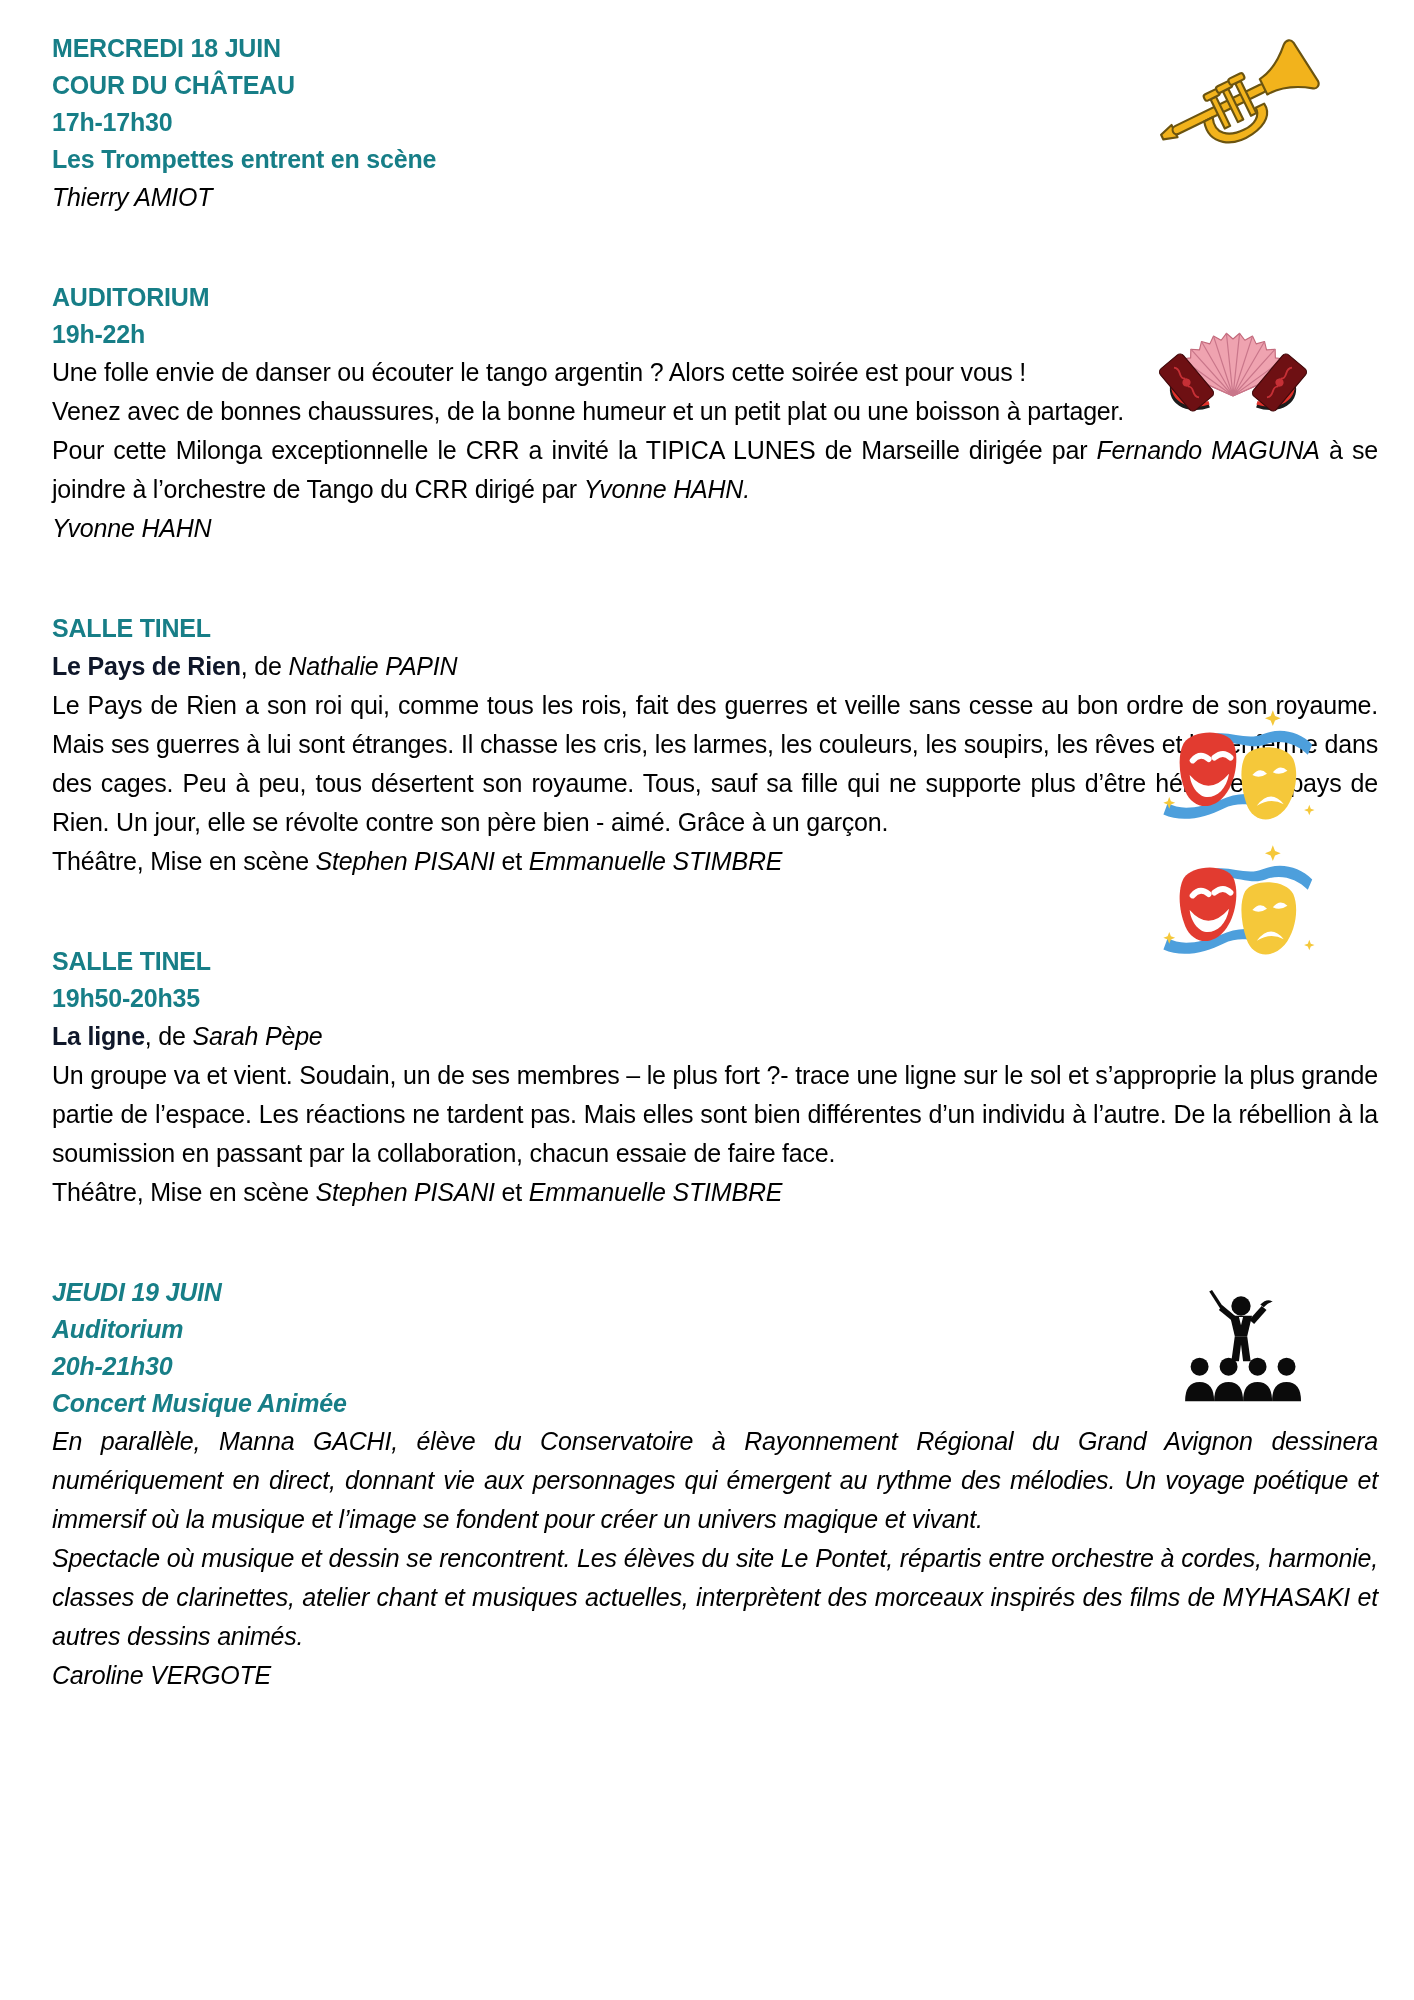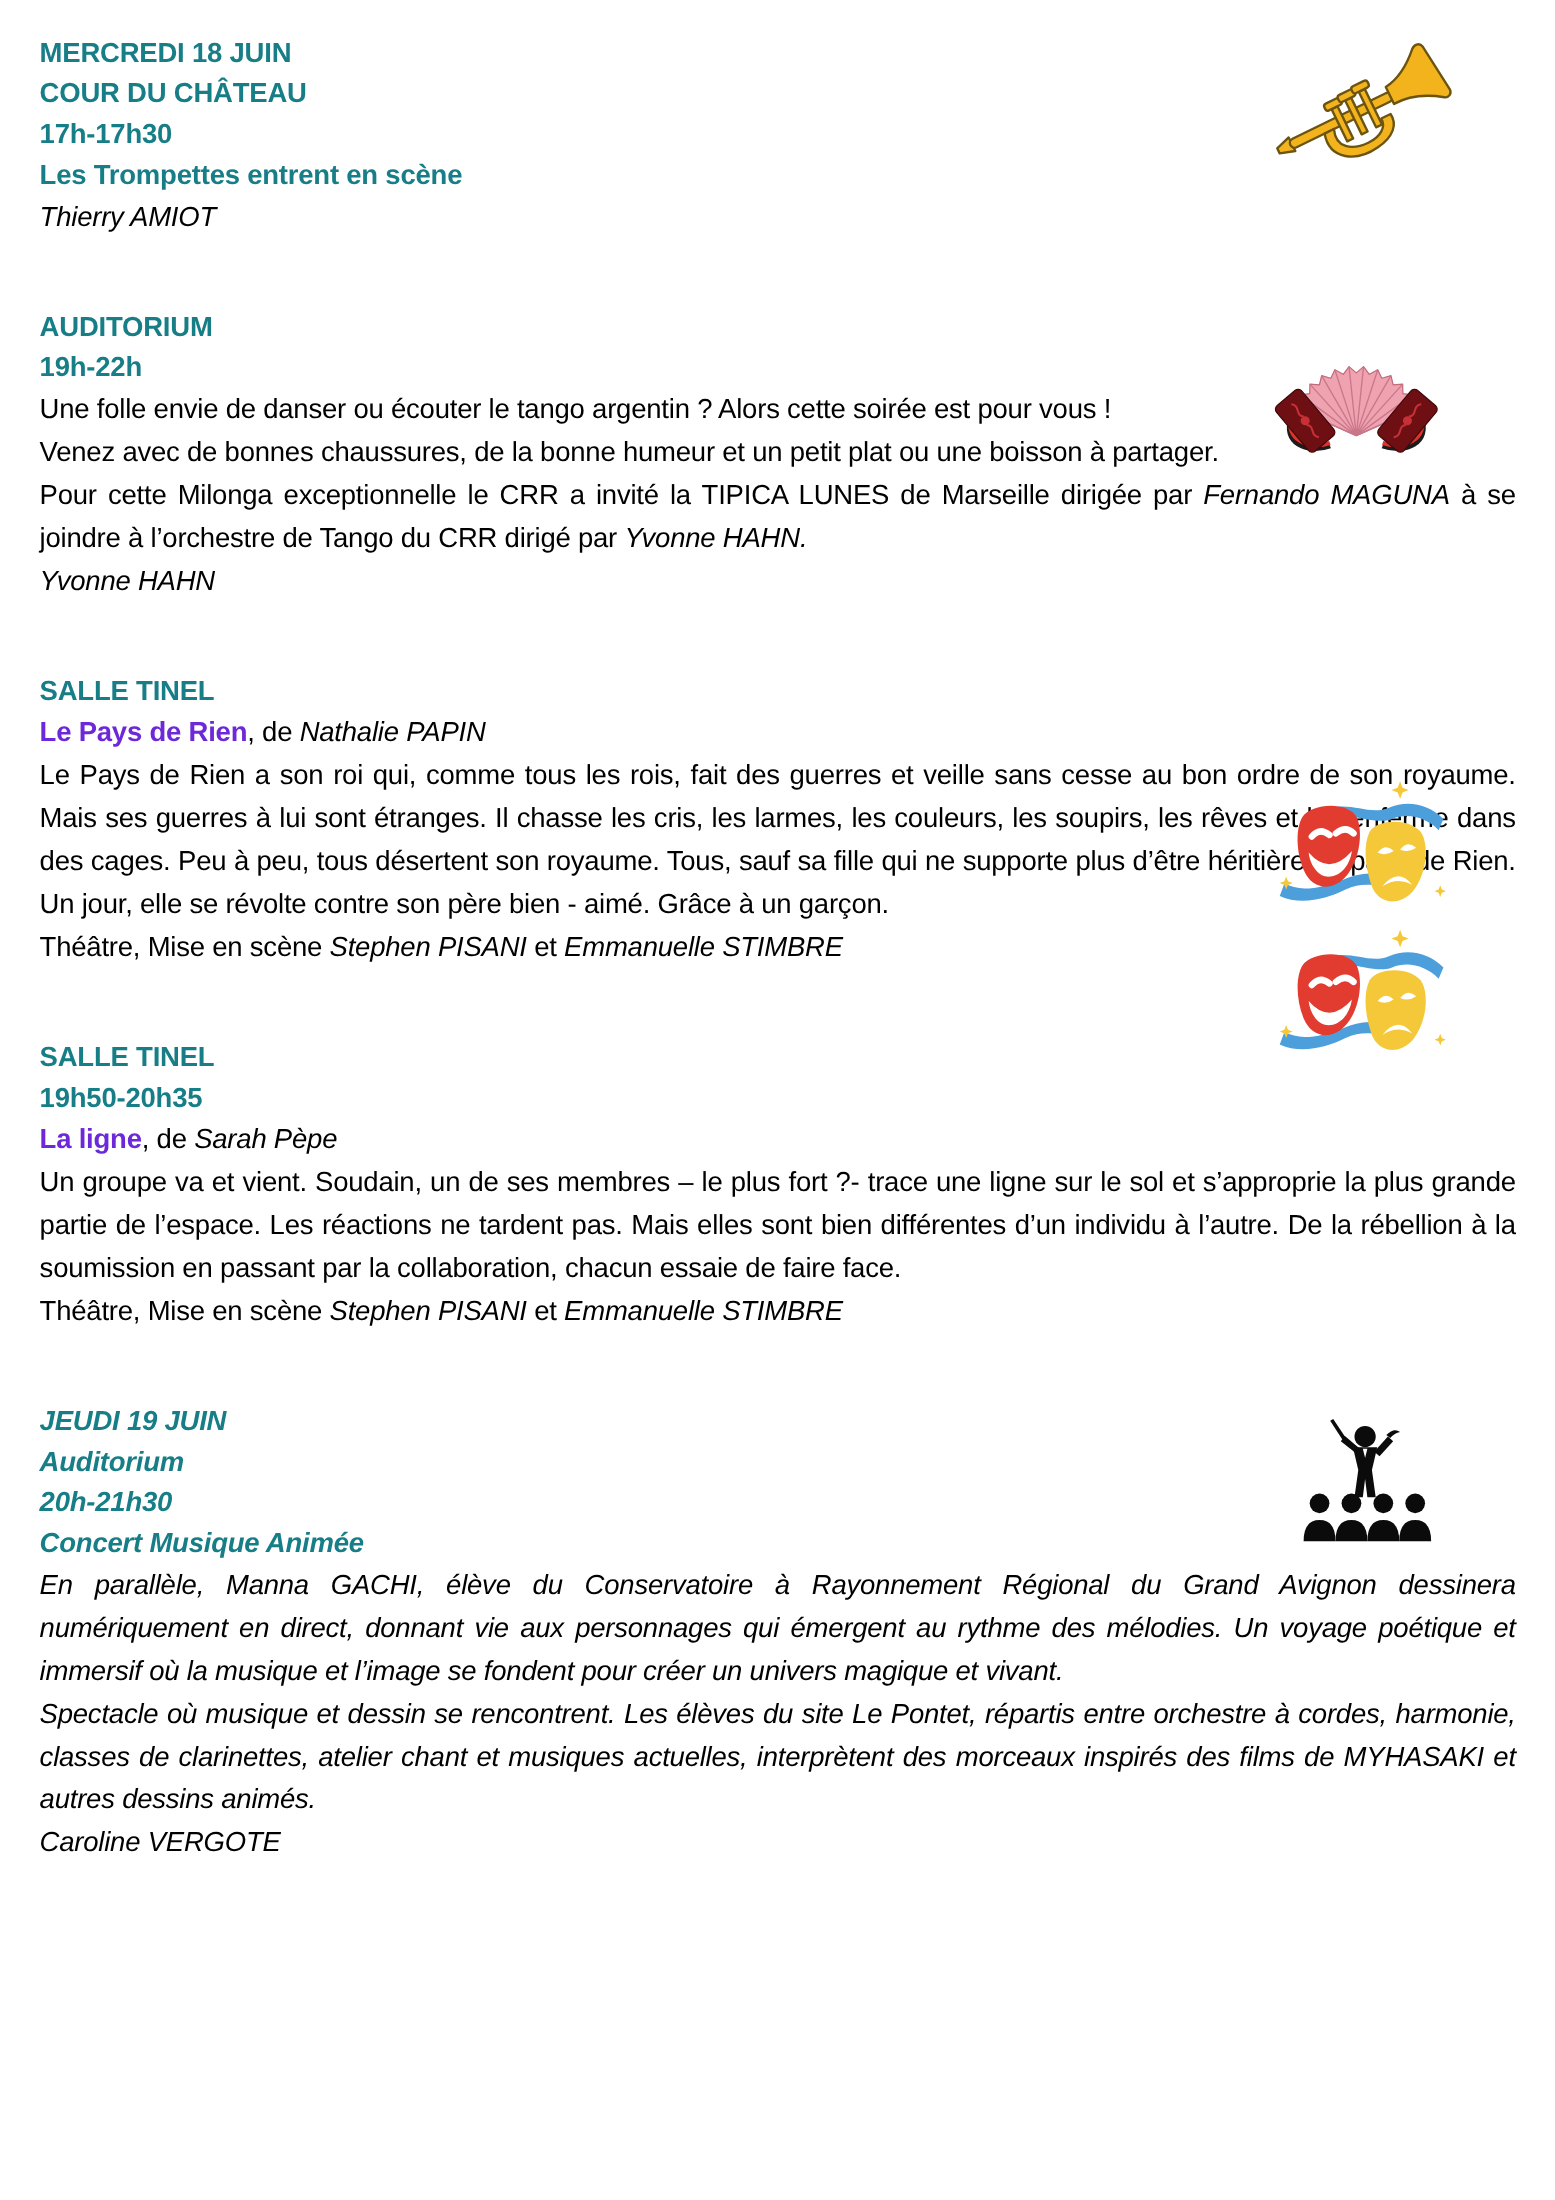--- a/index.html
+++ b/index.html
@@ -7,28 +7,28 @@
     position:relative;
     width:1414px;height:2000px;
     box-sizing:border-box;
     padding:30px 36px 0 36px;
     background:#ffffff;
     font-family:"Liberation Sans",sans-serif;
     color:#000000;
     letter-spacing:-0.2px;
     overflow:hidden;
   }
-  .event{position:relative;margin:0 0 62px 0;}
+  .event{position:relative;margin:0 0 62px 16px;}
   .hl{
     margin:0;font-size:25px;line-height:37px;font-weight:bold;color:#177E87;
   }
   .body{margin:0;font-size:25px;line-height:39px;color:#000;}
   .just{text-align:justify;}
   .it{font-style:italic;}
-  .tl{color:#6d28d9;font-weight:bold;}
+  .tl{color:#0f172a;font-weight:bold;}
   .icon{position:absolute;}
   .pos-trumpet{top:8px;right:48px;width:180px;height:130px;}
   .pos-bandoneon{top:42px;right:70px;width:150px;height:105px;}
   .pos-masks1{top:98px;right:54px;width:168px;height:124px;}
   .pos-masks2{top:-100px;right:54px;width:168px;height:124px;}
   .pos-conductor{top:14px;right:68px;width:138px;height:116px;}
 </style>
 </head>
 <body>
 

